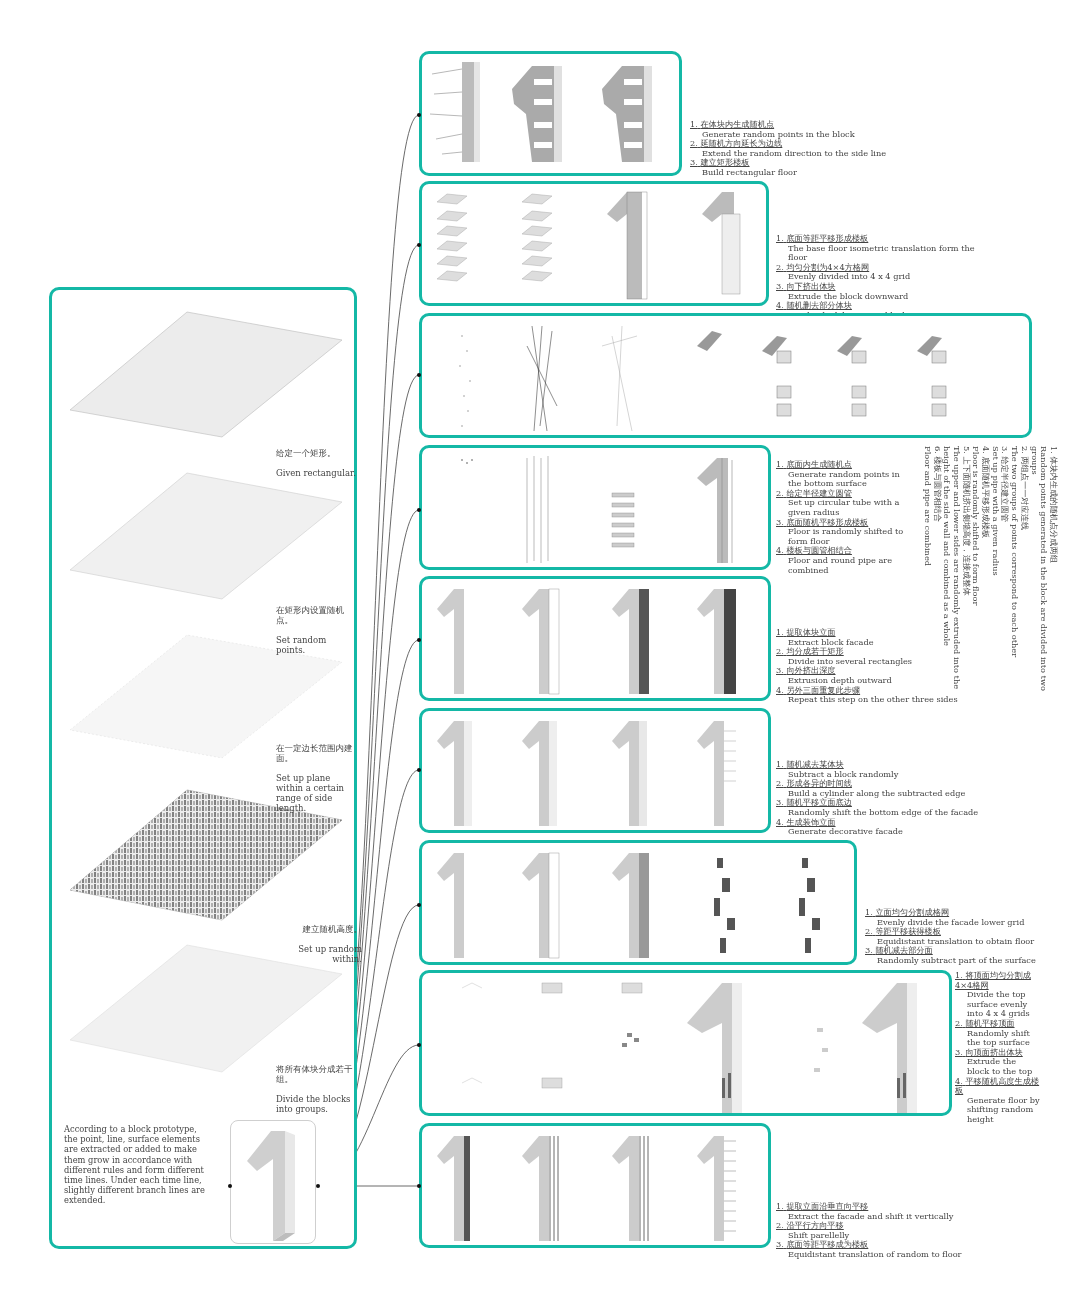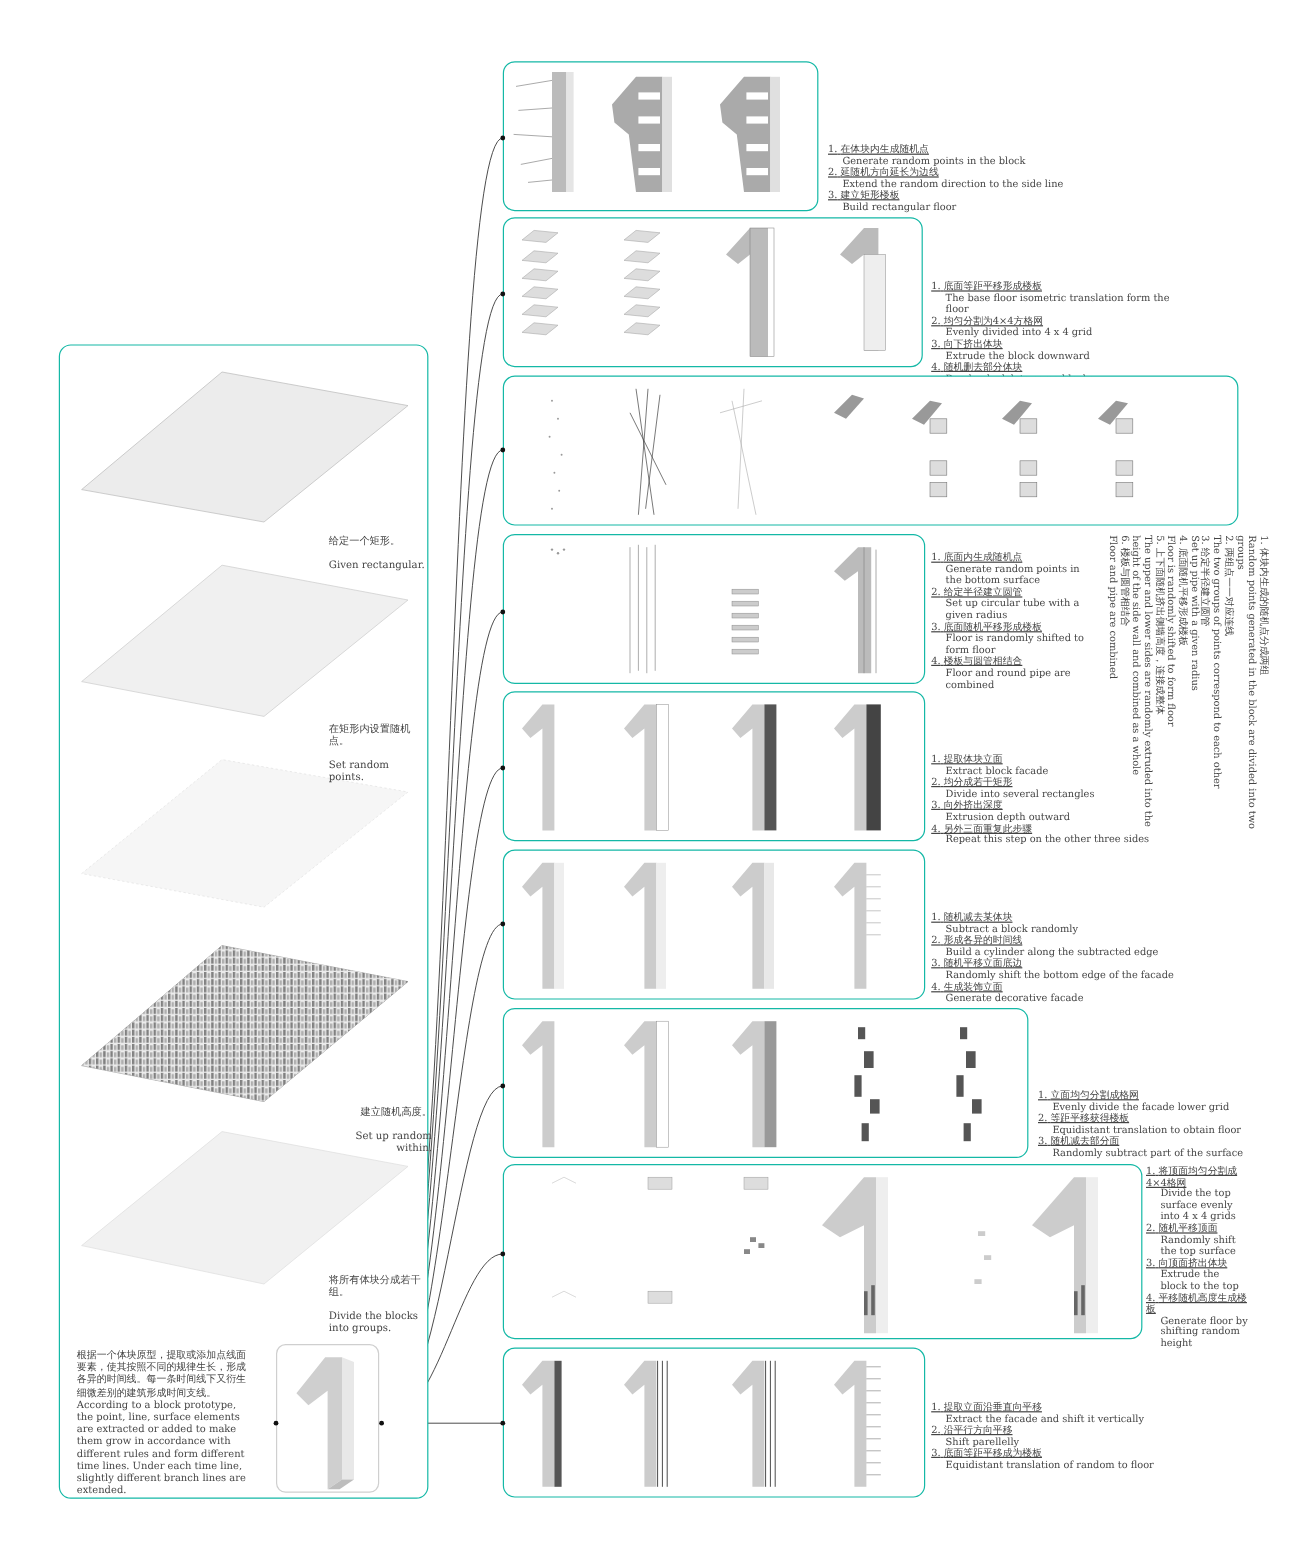--- a/index.html
+++ b/index.html
@@ -1,17 +1,17 @@
 <!DOCTYPE html>
 <html><head>
 <meta charset="utf-8">
 <style>
   html,body{margin:0;padding:0;background:#ffffff;}
   body{width:1080px;height:1301px;position:relative;overflow:hidden;font-family:"DejaVu Serif","Liberation Serif",serif;color:#333;}
-  .panel{position:absolute;border:1px solid #14b8a6;border-radius:10px;background:#fff;box-sizing:border-box;}
+  .panel{position:absolute;border:3px solid #14b8a6;border-radius:10px;background:#fff;box-sizing:border-box;}
   .left-panel{left:49px;top:287px;width:308px;height:962px;}
   .step-caption{position:absolute;font-size:8.5px;line-height:10px;color:#444;white-space:pre-line;}
   .proto-box{position:absolute;left:230px;top:1120px;width:86px;height:124px;border:1px solid #cfcfcf;border-radius:8px;background:#fff;box-sizing:border-box;}
   .intro{position:absolute;left:64px;top:1124px;width:142px;font-size:8.3px;line-height:10.2px;color:#444;}
   .intro .cn{display:block;}
   .row-panel{left:419px;}
   .steps{position:absolute;font-size:8.2px;line-height:9.6px;color:#444;}
   .steps .item{display:block;}
   .steps .cn{display:block;text-decoration:underline;}
   .steps .en{display:block;padding-left:12px;}
@@ -56,32 +56,35 @@
     </defs>
   </svg>
   <div class="step-caption" style="left:224px;top:148px;width:82px;">
     <span>给定一个矩形。</span><br>
     <span>Given rectangular.</span>
   </div>
   <div class="step-caption" style="left:224px;top:305px;width:82px;">
     <span>在矩形内设置随机点。</span><br>
     <span>Set random points.</span>
   </div>
+  <div class="step-caption" style="left:224px;top:443px;width:84px;">
+    <span>在一定边长范围内建面。</span><br>
+    <span>Set up plane within a certain range of side length.</span>
+  </div>
   <div class="step-caption" style="left:224px;top:624px;width:86px;text-align:right;">
     <span>建立随机高度。</span><br>
     <span>Set up random within.</span>
   </div>
   <div class="step-caption" style="left:224px;top:764px;width:84px;">
     <span>将所有体块分成若干组。</span><br>
     <span>Divide the blocks into groups.</span>
   </div>
 </div>
 
 <div class="intro">
-  <span class="cn">根据一个体块原型，提取或添加点线面要素，使其按照不同的规律生长，形成各异的时间线。每一条时间线下又衍生细微差别的建筑形成时间支线。</span>
   <span>According to a block prototype, the point, line, surface elements are extracted or added to make them grow in accordance with different rules and form different time lines. Under each time line, slightly different branch lines are extended.</span>
 </div>
 
 <div class="proto-box">
   <svg width="86" height="124">
     <polygon points="16,40 40,10 54,10 54,112 42,120 42,38 26,50" fill="#cfcfcf"></polygon>
     <polygon points="54,10 64,14 64,112 54,112" fill="#e8e8e8"></polygon>
     <polygon points="42,120 54,112 64,112 52,120" fill="#bdbdbd"></polygon>
   </svg>
 </div>
@@ -512,21 +515,21 @@
           <line x1="302" y1="65" x2="314" y2="65"></line>
           <line x1="302" y1="75" x2="314" y2="75"></line>
           <line x1="302" y1="85" x2="314" y2="85"></line>
           <line x1="302" y1="95" x2="314" y2="95"></line>
           <line x1="302" y1="105" x2="314" y2="105"></line>
         </g>
       </g>
   </svg>
 </div>
 <div class="dot" style="left:417px;top:1184px;"></div>
-<div class="steps" style="left:776px;top:1168px;width:210px;">
+<div class="steps" style="left:776px;top:1202px;width:210px;">
   <span class="item">
       <span class="cn"><span>1.</span> <span>提取立面沿垂直向平移</span></span>
       <span class="en">Extract the facade and shift it vertically</span>
     </span>
   <span class="item">
       <span class="cn"><span>2.</span> <span>沿平行方向平移</span></span>
       <span class="en">Shift parellelly</span>
     </span>
   <span class="item">
       <span class="cn"><span>3.</span> <span>底面等距平移成为楼板</span></span>

